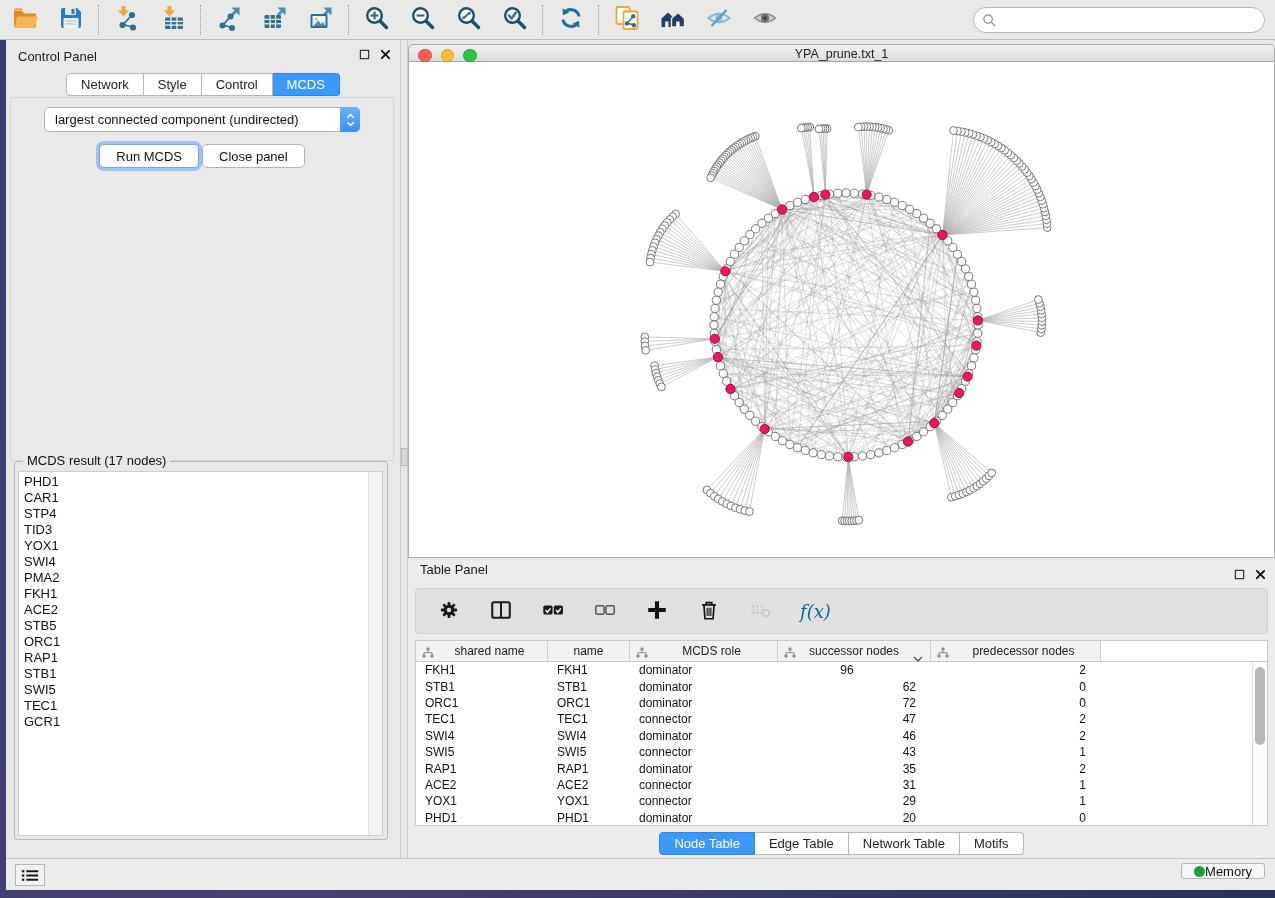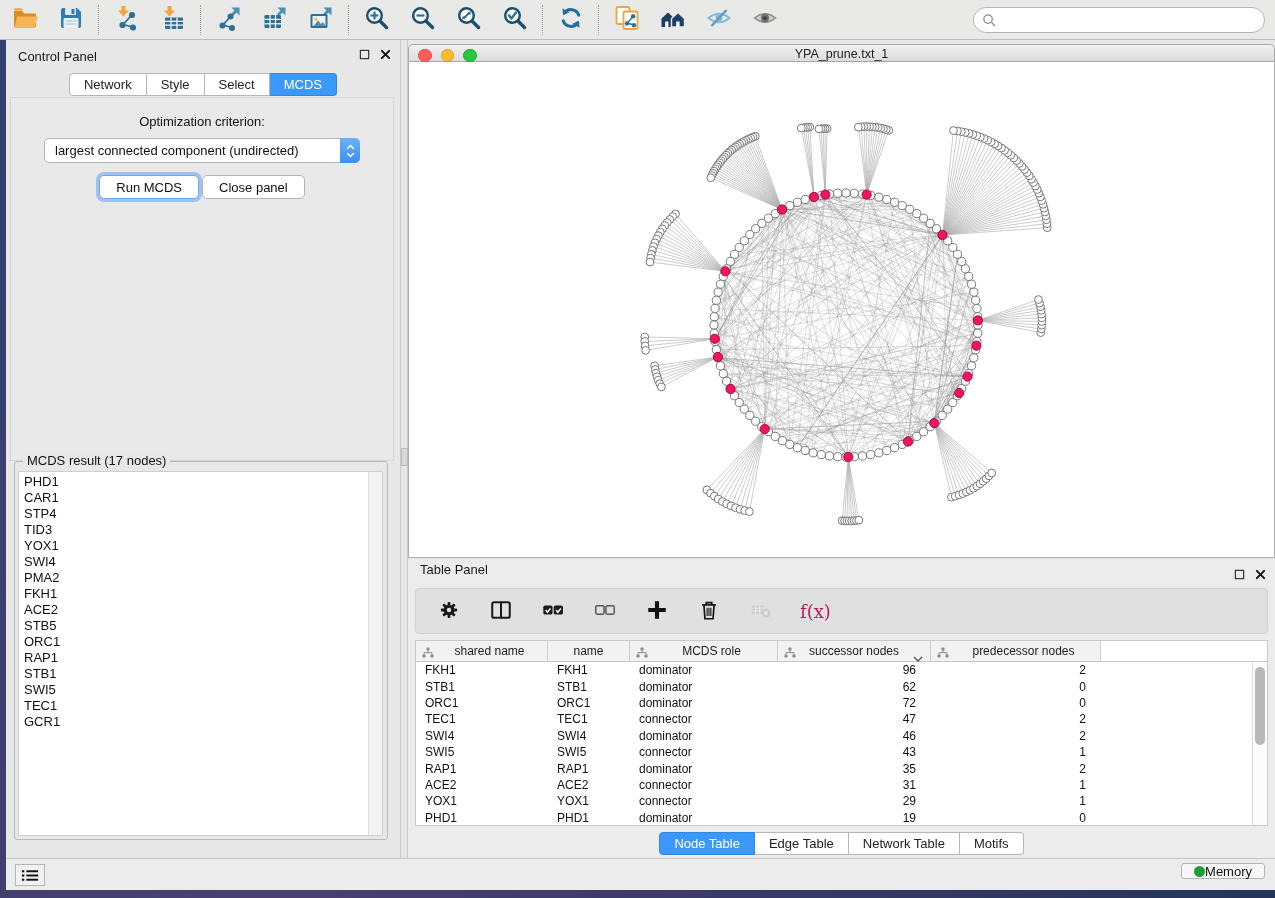--- a/index.html
+++ b/index.html
@@ -65,21 +65,21 @@
   .light.green{background:#29c83f;border:0.5px solid #1da62f;}
   .net-canvas{position:absolute;left:0;right:0;top:18px;bottom:0;background:#fff;
     border:1px solid #adadad;border-top:none;box-sizing:border-box;}
   
   .table-panel{position:absolute;left:408px;top:560px;width:867px;height:298px;background:#ececec;}
   .tp-title{position:absolute;left:12px;top:2px;}
   .tp-toolbar{position:absolute;left:7px;right:7px;top:28px;height:46px;background:#e0e0e0;border:1px solid #d0d0d0;
     border-radius:4px;display:flex;align-items:center;padding-left:20px;gap:26px;box-sizing:border-box;}
   .tt-btn{width:26px;height:26px;border:none;background:transparent;padding:0;display:flex;align-items:center;justify-content:center;}
   .tt-btn svg{width:24px;height:24px;}
-  .fx{font-family:"DejaVu Serif",serif;font-size:18px;color:#be185d;}
+  .fx{font-family:"DejaVu Serif",serif;font-style:italic;font-size:18px;color:#0369a1;}
   .tbl{position:absolute;left:7px;right:7px;top:80px;bottom:32px;background:#fff;border:1px solid #c9c9c9;box-sizing:border-box;overflow:hidden;}
   .tbl-head{display:flex;height:20px;border-bottom:1px solid #c9c9c9;}
   .th{display:flex;align-items:center;background:#f2f2f2;border-right:1px solid #cfcfcf;box-sizing:border-box;padding:0 4px;}
   .th .ns-icon{width:12px;height:12px;margin:0 2px;}
   .th .th-label{flex:1;text-align:center;font-size:12px;color:#222;white-space:nowrap;overflow:hidden;}
   .th .sort-icon{width:10px;height:6px;margin:0 3px;}
   .tbl-body .row{display:flex;height:16.4px;align-items:center;}
   .cell{font-size:12px;color:#111;box-sizing:border-box;white-space:nowrap;overflow:hidden;}
   .cell.left{padding-left:9px;text-align:left;}
   .cell.right{padding-right:15px;text-align:right;}
@@ -298,25 +298,24 @@
           <g stroke="#111" stroke-width="2.1" stroke-linecap="round">
             <line x1="2" y1="2" x2="10" y2="10"></line>
             <line x1="10" y1="2" x2="2" y2="10"></line>
           </g>
         </svg>
       </button>
   </div>
   <div class="tab-row" id="cp-tabs">
       <span class="tab">Network</span>
       <span class="tab">Style</span>
-      <span class="tab">Select</span>
+      <span class="tab">Control</span>
       <span class="tab active">MCDS</span>
     </div>
   <div class="cp-content">
-    <div class="crit-label">Optimization criterion:</div>
     <div class="dropdown">
       <span class="dd-text">largest connected component (undirected)</span>
       <span class="dd-stepper">
           <svg viewBox="0 0 14 22">
             <path d="M3.5 8.5 7 5l3.5 3.5" fill="none" stroke="#fff" stroke-width="1.8"></path>
             <path d="M3.5 13.5 7 17l3.5-3.5" fill="none" stroke="#fff" stroke-width="1.8"></path>
           </svg>
         </span>
     </div>
     <div class="btn-row">
@@ -1309,21 +1308,21 @@
               <path d="M6 3.5v2.2M2 7.5V5.7h8v1.8" stroke="#8a8a8a" stroke-width="1" fill="none"></path>
             </svg></span>
           <span class="th-label">predecessor nodes</span>
         </div>
       </div>
     <div class="tbl-body" id="tbl-body">
         <div class="row">
           <div class="cell left" style="width: 132px;">FKH1</div>
           <div class="cell left" style="width: 82px;">FKH1</div>
           <div class="cell left" style="width: 148px;">dominator</div>
-          <div class="cell right" style="width: 153px;">96</div>
+          <div class="cell right" style="width: 153px; text-align: center;">96</div>
           <div class="cell right" style="width: 170px;">2</div>
         </div>
         <div class="row">
           <div class="cell left" style="width: 132px;">STB1</div>
           <div class="cell left" style="width: 82px;">STB1</div>
           <div class="cell left" style="width: 148px;">dominator</div>
           <div class="cell right" style="width: 153px;">62</div>
           <div class="cell right" style="width: 170px;">0</div>
         </div>
         <div class="row">
@@ -1372,21 +1371,21 @@
           <div class="cell left" style="width: 132px;">YOX1</div>
           <div class="cell left" style="width: 82px;">YOX1</div>
           <div class="cell left" style="width: 148px;">connector</div>
           <div class="cell right" style="width: 153px;">29</div>
           <div class="cell right" style="width: 170px;">1</div>
         </div>
         <div class="row">
           <div class="cell left" style="width: 132px;">PHD1</div>
           <div class="cell left" style="width: 82px;">PHD1</div>
           <div class="cell left" style="width: 148px;">dominator</div>
-          <div class="cell right" style="width: 153px;">19</div>
+          <div class="cell right" style="width: 153px;">20</div>
           <div class="cell right" style="width: 170px;">0</div>
         </div>
       </div>
     <div class="tbl-scroll">
         <div class="tbl-thumb"></div>
       </div>
   </div>
   <div class="tp-tabs" id="tp-tabs">
       <span class="tab active">Node Table</span>
       <span class="tab">Edge Table</span>

